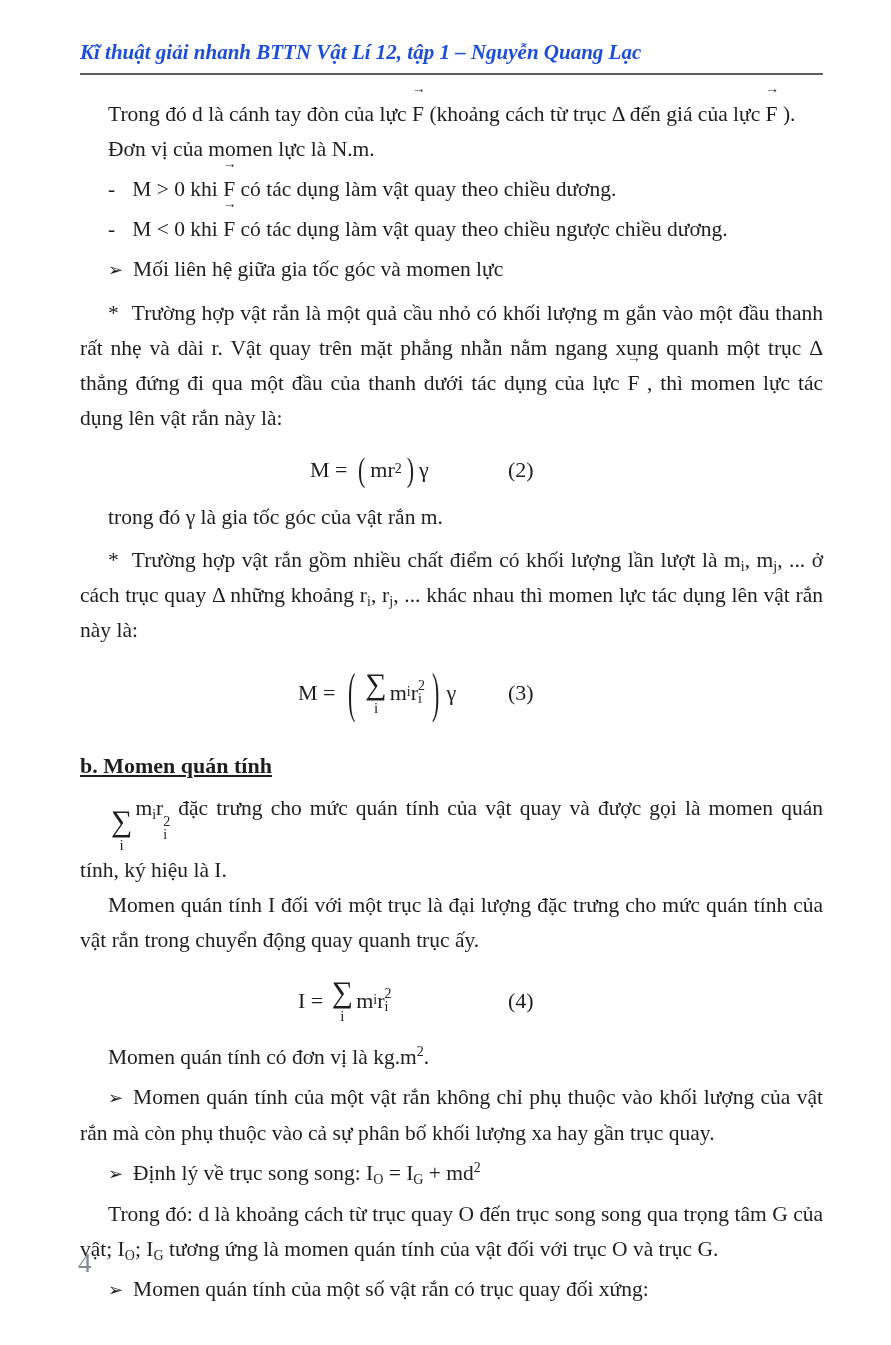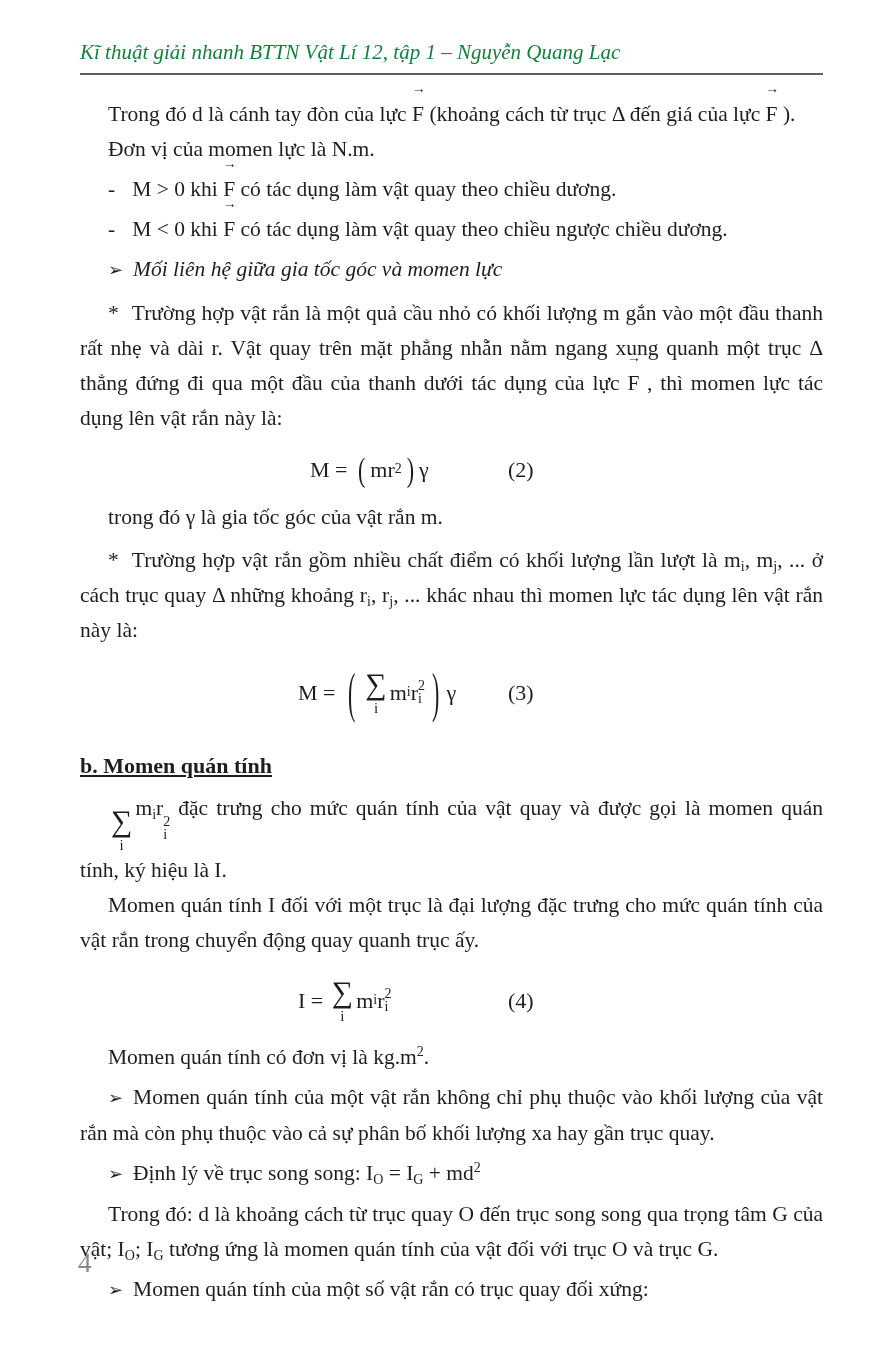--- a/index.html
+++ b/index.html
@@ -7,33 +7,33 @@
   body {
     width:891px; height:1345px;
     font-family:"Liberation Serif", serif;
     font-size:21.5px; line-height:35px;
     color:#1e1e1e;
     position:relative; overflow:hidden;
   }
   .page { padding:40px 68px 0 80px; }
 
   .running-header {
-    font-style:italic; font-weight:normal;
-    font-size:21px; line-height:24px; color:#15803d;
+    font-style:italic; font-weight:bold;
+    font-size:21px; line-height:24px; color:#1d4ed8;
     padding-bottom:9px; border-bottom:2px solid #5f5f5f;
     margin-bottom:22px;
   }
 
   p { text-align:justify; }
   .indent { text-indent:28px; }
 
   .dash-marker { margin-right:17px; }
   .star-marker { margin-right:13px; }
   .bullet-marker { margin-right:10px; font-size:18px; font-style:normal; }
-  .italic { font-style:italic; }
+  .italic { }
 
   
   .vec { position:relative; display:inline-block; text-indent:0; }
   .vec .arr { position:absolute; top:-15px; left:55%; transform:translateX(-50%); font-size:14px; line-height:1; }
 
   sub.s { font-size:14px; line-height:0; vertical-align:-4px; }
   sup.s { font-size:14px; line-height:0; vertical-align:8px; }
 
   
   .ss { display:inline-flex; flex-direction:column; align-items:flex-start; font-size:14px; line-height:13px; vertical-align:-11px; text-indent:0; }

